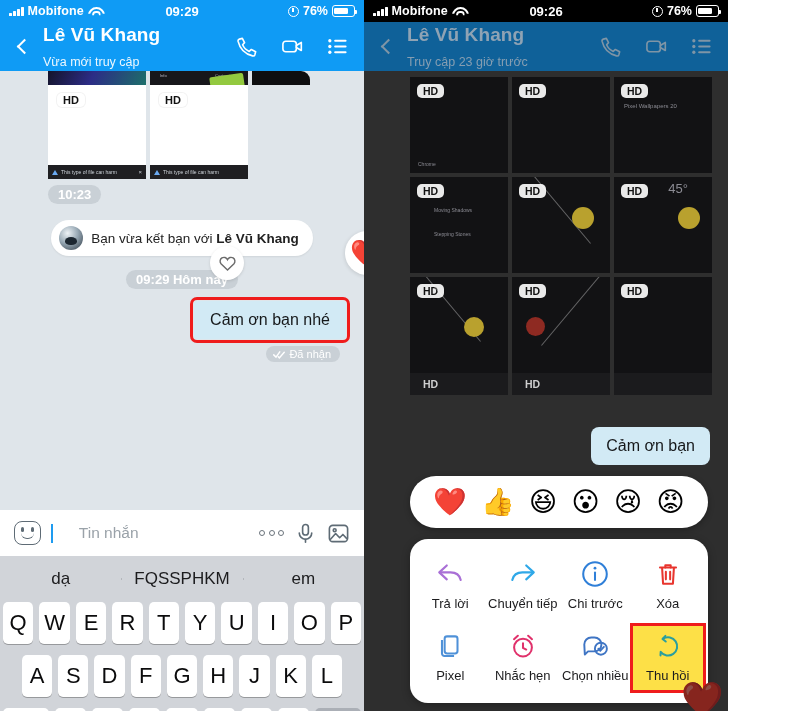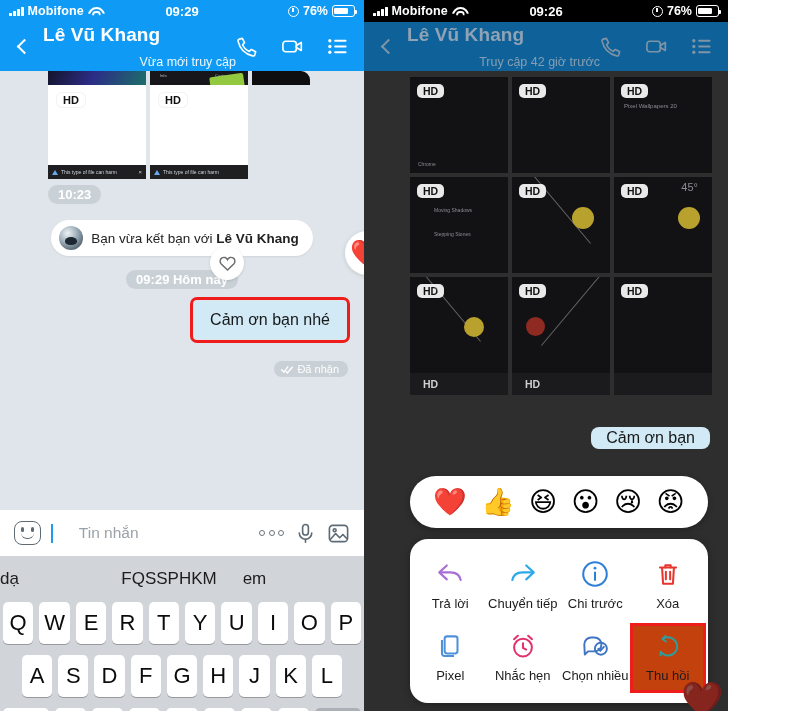--- a/index.html
+++ b/index.html
@@ -40,21 +40,21 @@
           height:4.4px; background:#fff; border-radius:0 1px 1px 0; }
   .batt i { display:block; height:100%; width:76%; background:#fff; border-radius:1.3px; }
 
   
   .navbar { height: 49px; display: flex; align-items: center; padding: 0 11px; color: #fff; }
   .nav-back { width: 26px; display:flex; align-items:center; justify-content:center; }
   .chev-l { width: 11px; height: 11px; border-left: 2.4px solid #fff;
             border-bottom: 2.4px solid #fff; transform: rotate(45deg); }
   .nav-titles { margin-left: 6px; flex: 1; line-height: 1.12; }
   .nav-name { font-size: 19px; font-weight: bold; letter-spacing: .1px; }
-  .nav-sub { font-size: 12.5px; opacity: .92; margin-top: 10px; text-align: right; }
+  .nav-sub { font-size: 12.5px; opacity: .92; margin-top: 10px; }
   .nav-actions { display: flex; align-items: center; gap: 22px; padding-right: 4px; }
   .ic { width: 23px; height: 23px; display:block; }
   .ic svg { width: 100%; height: 100%; display: block; }
 
   
   .chat { position: relative; background: #dfe5ea; height: 100%; }
   .attach-row { display: flex; gap: 4px; padding: 0 0 0 48px; }
   .att { width: 98px; }
   .att-top { height: 14px; background: #141417; border-radius: 0; position: relative; overflow:hidden;}
   .att-top.g1 { background: linear-gradient(115deg,#14142a 0%,#2c2c86 45%,#1d6f6a 100%); }
@@ -94,42 +94,42 @@
   .sys-av::after{content:"";position:absolute;left:6px;top:11px;width:12px;height:8px;
       background:#1b2630;border-radius:50% 50% 45% 45%;}
   .sys-tx { font-size: 13.5px; color: #222; white-space: nowrap; }
   .sys-tx b { font-weight: bold; }
   .date-row { display:flex; justify-content:center; margin-top: 14px; }
 
   .out-row { display:flex; justify-content:flex-end; padding-right: 18px; margin-top: 12px; }
   .out-bubble { background: #d2eaf5; border-radius: 16px; padding: 10px 16px;
       font-size: 16px; color: #16181a; }
   .hl-red { outline: 3px solid #ef1c1c; outline-offset: 1px; border-radius: 3px; }
-  .recv-row { display:flex; justify-content:flex-end; padding-right: 16px; margin-top: 22px; }
+  .recv-row { display:flex; justify-content:flex-end; padding-right: 24px; margin-top: 7px; }
   .recv { background:#c9d0d6; color:#fff; font-size:11px; border-radius:10px;
       padding: 2px 9px 2px 7px; display:flex; align-items:center; gap:4px; }
 
   
   .inputbar { position:absolute; left:0; right:0; bottom:0; height:46px; background:#fff;
       display:flex; align-items:center; padding: 0 14px; gap: 10px; }
   .smiley { width: 27px; height: 24px; border: 1.8px solid #5e6b75; border-radius: 8px;
       position: relative; flex:none; }
   .smiley i { position:absolute; width:2.6px; height:4.6px; background:#5e6b75; border-radius:2px; top:5px;}
   .smiley i.a{left:6px} .smiley i.b{left:16px}
   .smiley u { position:absolute; left:6px; bottom:5px; width:13px; height:6px;
       border-bottom:1.8px solid #5e6b75; border-radius:0 0 9px 9px; }
   .caret { width: 1.8px; height: 19px; background: #1e9bf0; flex:none; }
   .ph { color: #9aa2a9; font-size: 15.5px; flex: 1; margin-left: 16px; }
   .dots { display:flex; gap:3.5px; align-items:center; flex:none; }
   .dots b { width:6px; height:6px; border: 1.3px solid #6b747c; border-radius:50%; display:block; }
 
   
   .kbd { position:absolute; left:0; right:0; bottom:0; background:#d1d4d9; height: 226px; }
   .suggest { height: 46px; display:flex; align-items:center; }
-  .sg { flex:1; font-size:17px; color:#1c1c1e; position:relative; }
+  .sg { flex:1; text-align:center; font-size:17px; color:#1c1c1e; position:relative; }
   .sg + .sg::before { content:""; position:absolute; left:0; top:9px; bottom:9px; width:1px; background:#b3b6bb;}
   .krow { display:flex; justify-content:center; gap:6px; padding: 0 3px; margin-bottom: 11px; }
   .krow.r2 { padding: 0 22px; }
   .krow.r3 { padding: 0 3px; align-items:center; }
   .key { background:#fff; border-radius:5px; height: 42px; flex:1; display:flex;
       align-items:center; justify-content:center; font-size:22px; color:#0b0b0c;
       box-shadow: 0 1px 0 rgba(0,0,0,.28); }
   .key.dark { background:#abafb6; }
   .key.wide { flex: 1.48; }
 
@@ -142,35 +142,35 @@
   .gcell { height: 96px; background:#121214; position:relative; overflow:hidden; }
   .gcell .hd-badge { background:#e9e9e9; left:7px; top:7px; font-size:10.5px; }
   .gcell .cap { position:absolute; font-size:5px; color:#8b8b93; }
   .sun { position:absolute; border-radius:50%; }
   .diag { position:absolute; width: 120px; height:1px; background: rgba(255,255,255,.35);
       transform: rotate(50deg); }
   .halfrow { display:grid; grid-template-columns: repeat(3, 98px); gap: 4px; padding: 0 0 0 46px; }
   .gcell.half { height: 22px; }
 
   .r-bubble-row { position:absolute; right: 18px; top: 356px; }
-  .r-bubble { background:#d2eaf5; border-radius: 8px; padding: 2px 15px; font-size:16px; color:#16181a;}
+  .r-bubble { background:#d2eaf5; border-radius: 8px; padding: 10px 15px; font-size:16px; color:#16181a;}
 
   .reactbar { position:absolute; left: 46px; right: 20px; top: 405px; height: 52px;
       background:#fff; border-radius: 26px; display:flex; align-items:center;
       justify-content: space-around; padding: 0 16px; box-shadow: 0 2px 6px rgba(0,0,0,.3); }
   .reactbar span { font-size: 27px; line-height: 1; }
 
   .actmenu { position:absolute; left: 46px; right: 20px; top: 468px;
       background:#fff; border-radius: 18px; padding: 14px 4px 12px;
       box-shadow: 0 2px 8px rgba(0,0,0,.3); }
   .act-grid { display:grid; grid-template-columns: repeat(4,1fr); row-gap: 6px; }
   .act { display:flex; flex-direction:column; align-items:center; gap:7px; padding: 6px 0 8px; }
   .act svg { width: 30px; height: 30px; }
   .act-lbl { font-size: 13px; color: #1c1c1e; }
-  .act.hl { outline: 3px solid #ef1c1c; outline-offset: -1px; background: #c2410c; }
+  .act.hl { outline: 3px solid #ef1c1c; outline-offset: -1px; background: #fde047; }
   .sticker-heart { position:absolute; right: 4px; top: 608px; font-size: 34px;
       filter: brightness(.55); }
 </style>
 </head>
 <body>
 
 <div class="screens">
 
   <div class="phone left">
 
@@ -396,21 +396,21 @@
           </span>
       </div>
     </div>
 
     <div class="navbar r-navbar">
       <div class="nav-back">
           <span class="chev-l" style="border-color:#7f95a6"></span>
         </div>
       <div class="nav-titles" style="color:#8fa3b4">
         <div class="nav-name">Lê Vũ Khang</div>
-        <div class="nav-sub">Truy cập 42 giờ trước</div>
+        <div class="nav-sub">Truy cập 23 giờ trước</div>
       </div>
       <div class="nav-actions">
         <span class="ic">
             <svg viewBox="0 0 24 24" fill="none" stroke="#7f95a6" stroke-width="1.7" stroke-linecap="round" stroke-linejoin="round">
               <path d="M6.6 3.5 8.9 8l-2 2.2a13 13 0 0 0 6.9 6.9l2.2-2 4.5 2.3-.8 3.1c-.3 1-1.4 1.5-2.4 1.3C9.7 20 4 14.3 2.2 6.7 2 5.7 2.5 4.6 3.5 4.3z"></path>
             </svg>
           </span>
         <span class="ic">
             <svg viewBox="0 0 24 24" fill="none" stroke="#7f95a6" stroke-width="1.7" stroke-linejoin="round">
               <rect x="2" y="6.5" width="14" height="11" rx="3"></rect>
@@ -449,21 +449,21 @@
           <span class="cap" style="left:24px;top:30px">Moving Shadows</span>
           <span class="cap" style="left:24px;top:54px">Stepping Stones</span>
         </div>
         <div class="gcell">
           <span class="hd-badge">HD</span>
           <span class="diag" style="left:-20px;top:20px"></span>
           <span class="sun" style="right:16px;top:30px;width:22px;height:22px;background:#b9a12e"></span>
         </div>
         <div class="gcell">
           <span class="hd-badge">HD</span>
-          <span class="cap" style="right:14px;top:4px;font-size:11px">45°</span>
+          <span class="cap" style="right:24px;top:4px;font-size:13px">45°</span>
           <span class="sun" style="right:12px;top:30px;width:22px;height:22px;background:#b9a12e"></span>
         </div>
         <div class="gcell">
           <span class="hd-badge">HD</span>
           <span class="diag" style="left:-28px;top:18px"></span>
           <span class="sun" style="right:24px;top:40px;width:20px;height:20px;background:#b9a12e"></span>
         </div>
         <div class="gcell">
           <span class="hd-badge">HD</span>
           <span class="diag" style="right:-30px;top:22px;transform:rotate(-50deg)"></span>

